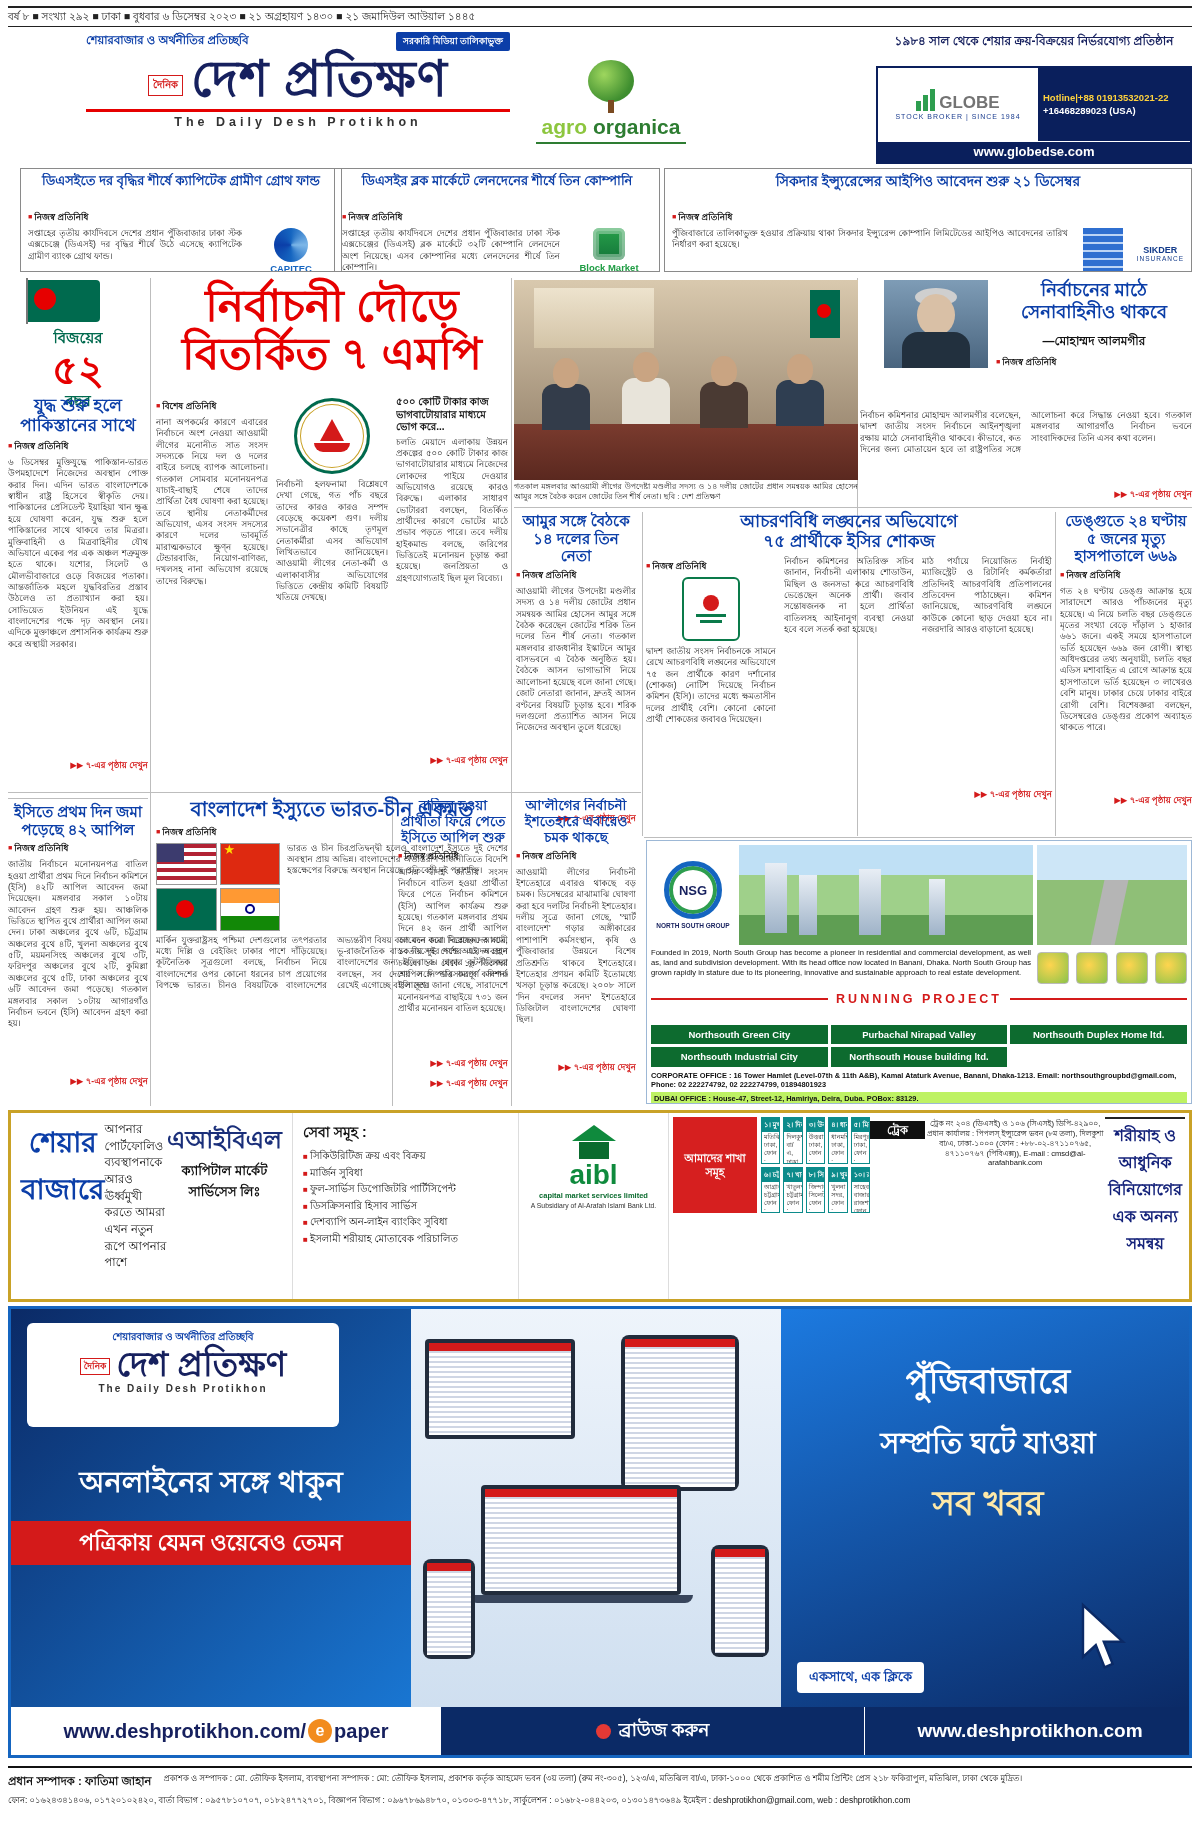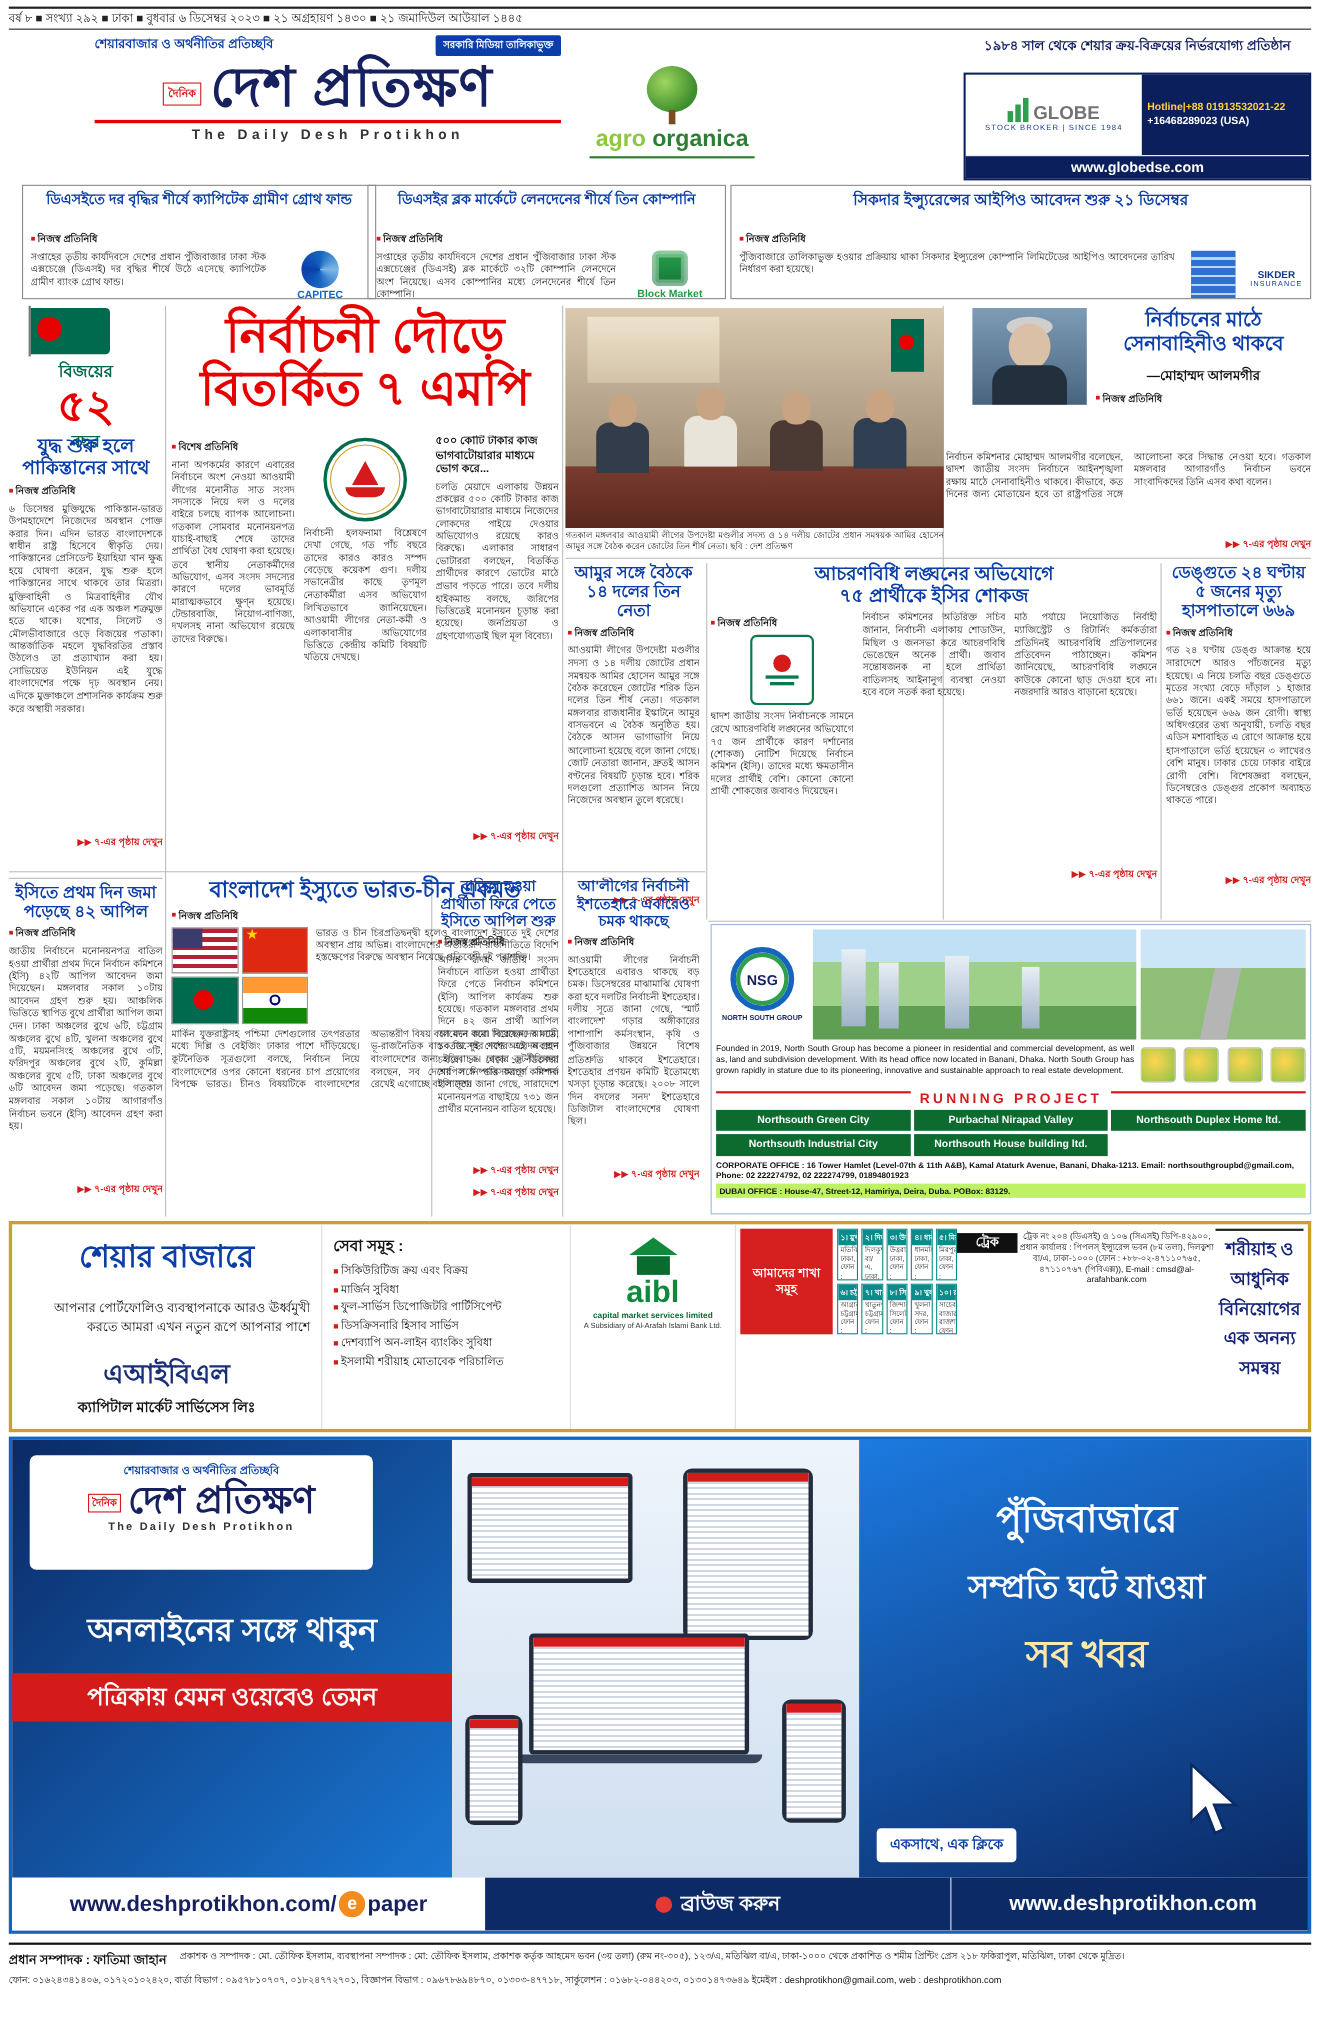--- a/index.html
+++ b/index.html
@@ -151,33 +151,33 @@
   .nsg-ring{width:58px;height:58px;border-radius:50%;border:5px solid #1565c0;box-shadow:inset 0 0 0 4px #2e9e4f;display:flex;align-items:center;justify-content:center;font-size:13px;font-weight:bold;color:#16205e}
   .nsg-logotext{font-size:6.5px;font-weight:bold;color:#16205e;text-align:center}
   .nsg-img1{flex:1;background:linear-gradient(#bfe0f5 0 30%,#9fd08a 30% 70%,#5f9e53 70%);position:relative;overflow:hidden}
   .nsg-b{position:absolute;background:linear-gradient(#e8eef5,#9fb3c8);width:22px}
   .nsg-img2{width:150px;background:linear-gradient(#cde6f7 0 35%,#8fbf77 35%);position:relative;overflow:hidden}
   .nsg-road{position:absolute;left:40%;top:35%;width:24px;height:70%;background:#b5b5b5;transform:skewX(-12deg)}
   .nsg-desc-row{display:flex;gap:6px;margin-top:3px}
   .nsg-desc{flex:1;font-size:7.6px;line-height:1.3;text-align:justify;height:40px;overflow:hidden}
   .nsg-partners{width:150px;display:flex;gap:4px;align-items:center;justify-content:space-between}
   .nsg-p{width:32px;height:32px;border:1px solid #bbb;border-radius:4px;background:radial-gradient(circle at 40% 40%,#ffd54f,#8bc34a)}
-  .nsg-run{display:flex;gap:8px;margin:4px 0 3px}
+  .nsg-run{display:flex;align-items:center;gap:8px;margin:4px 0 19px}
   .nsg-run .line{flex:1;height:2px;background:#d41a1a}
   .nsg-run .txt{color:#d41a1a;font-weight:bold;font-size:12.5px;letter-spacing:3px}
   .nsg-projects{display:grid;grid-template-columns:repeat(3,1fr);gap:3px}
   .nsg-proj{background:#0d6b2f;color:#fff;font-weight:bold;font-size:9.5px;text-align:center;padding:4px 2px;line-height:1.2}
   .nsg-corp{font-size:7.4px;font-weight:bold;margin-top:4px;line-height:1.3}
   .nsg-dubai{font-size:7.4px;font-weight:bold;background:#bef264;margin-top:2px;padding:2px 3px}
 
   
   .aibl{left:8px;top:1110px;width:1184px;height:192px;border:3px solid #c9a227;display:flex}
-  .ad-left{width:282px;border-right:1px solid #ddd;padding:8px 10px;text-align:center;display:flex;flex-direction:column;justify-content:space-between}
+  .ad-left{width:282px;border-right:1px solid #ddd;padding:8px 10px;text-align:center;display:flex;flex-direction:row;justify-content:space-between}
   .ad-title{font-size:28px;font-weight:bold;color:#0b3ea8}
-  .ad-pitch{font-size:11.5px;line-height:1.45;text-align:right}
+  .ad-pitch{font-size:11.5px;line-height:1.45;text-align:left}
   .ad-brand{font-size:24px;font-weight:bold;color:#1a2f7a}
   .ad-brand-sub{font-size:13px;font-weight:bold}
   .ad-mid{width:226px;border-right:1px solid #ddd;padding:8px 10px}
   .svc-title{font-size:14px;font-weight:bold;margin-bottom:5px}
   .svc{font-size:10px;margin-bottom:4.5px;line-height:1.2}
   .svc::before{content:"■ ";color:#d41a1a;font-size:8px}
   .ad-logo{width:150px;border-right:1px solid #ddd;padding:8px 6px;text-align:center}
   .house{position:relative;width:44px;height:34px;margin:4px auto 2px}
   .house-roof{position:absolute;left:0;top:0;width:0;height:0;border-left:22px solid transparent;border-right:22px solid transparent;border-bottom:16px solid #0f8a3d}
   .house-base{position:absolute;left:7px;top:17px;width:30px;height:17px;background:#0a6b2e}

